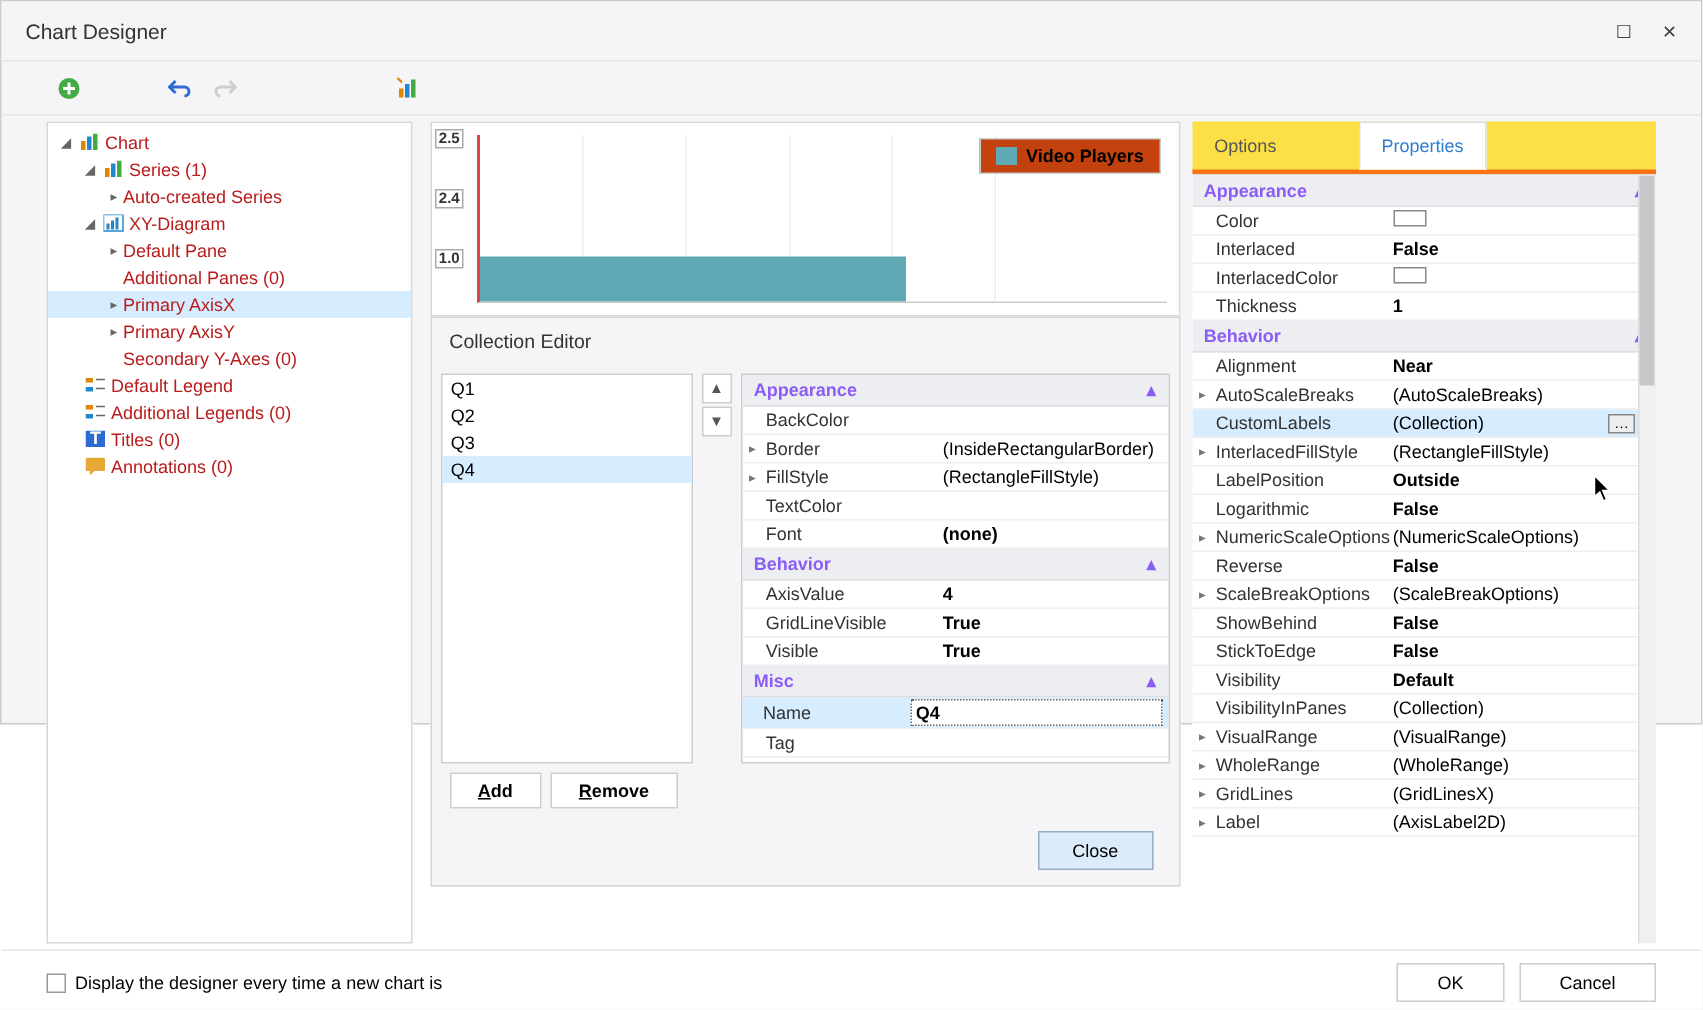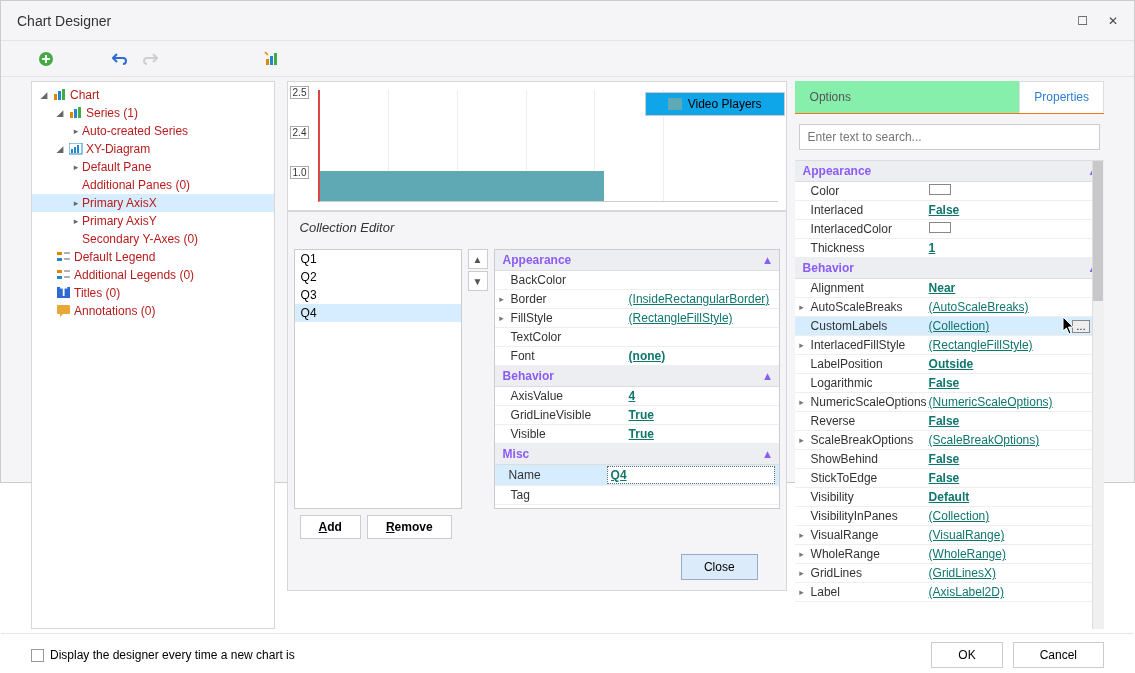--- a/index.html
+++ b/index.html
@@ -17,57 +17,57 @@
 .main { display:flex; height: 556px; }
 .leftpanel { width: 244px; border:1px solid #d7d7d7; margin:4px 8px 4px 30px; background:#fff; overflow:auto; }
 .tree { padding:4px 0; }
 .tree-node { display:flex; align-items:center; height:18px; padding:2px 0; cursor:pointer; white-space:nowrap; }
 .tree-node.selected { background:#d6ecff; }
 .tree-exp { width:12px; text-align:center; color:#666; font-size:9px; display:inline-block; }
 .tree-ico { width:16px; height:14px; display:inline-flex; align-items:center; justify-content:center; margin:0 2px; }
 .tree-label { color:#b91c1c; }
 
 .center { flex:1; position:relative; }
-.chartprev { border:1px solid #d7d7d7; margin:4px 0 0 4px; background:#fff; height:130px; width:500px; position:relative; }
+.chartprev { border:1px solid #d7d7d7; margin:4px 0 0 4px; background:#fff; height:130px; width:500px; position:relative;font-weight:bold; }
 .ytick { position:absolute; left:2px; font-size:10px; color:#333; border:1px solid #aaa; padding:0 2px; }
 .plotarea { position:absolute; left:30px; right:8px; top:8px; bottom:8px; border-left:2px solid #d44; border-bottom:1px solid #ccc; }
 .gridv { position:absolute; top:0; bottom:0; border-left:1px solid #eee; }
 .bar { position:absolute; bottom:0; background:#5ea9b3; }
-.legend { position:absolute; right:1px; top:10px; border:1px solid #ccc; padding:4px 22px; display:flex; align-items:center; gap:6px; background:#0ea5e9; font-size:11px; }
+.legend { position:absolute; right:12px; top:10px; border:1px solid #ccc; padding:4px 10px; display:flex; align-items:center; gap:6px; background:#c2410c; font-size:11px; }
 .legend-sw { width:14px; height:12px; background:#5ea9b3; }
 
 .colleditor { position:absolute; left:4px; top:134px; width:500px; height:380px; border:1px solid #d7d7d7; background:#f5f5f7; }
-.ce-title { padding:8px 12px; color:#333; font-size:13px;font-style:italic; }
+.ce-title { padding:8px 12px; color:#333; font-size:13px; }
 .ce-body { display:flex; gap:6px; padding:6px; }
 .ce-list { width:168px; height:260px; border:1px solid #ccc; background:#fff; }
 .ce-list-item { padding:2px 6px; cursor:pointer; }
 .ce-list-item.selected { background:#d6ecff; }
 .ce-arrows { width:20px; display:flex; flex-direction:column; gap:2px; }
 .ce-arrow { border:1px solid #ccc; background:#fff; height:20px; display:flex; align-items:center; justify-content:center; cursor:pointer; font-size:10px; color:#555; }
 .ce-props { flex:1; border:1px solid #ccc; background:#fff; height:260px; overflow:auto; }
 .ce-btns { padding:6px 0 0 6px; display:flex; gap:6px;font-weight:bold; }
 .btn { border:1px solid #ccc; background:#fff; padding:4px 18px; cursor:pointer; }
 .btn u { text-decoration: underline; }
-.ce-close { position:absolute; right:28px; bottom:10px; border:1px solid #9ac; background:#dcebf9; padding:5px 22px; cursor:pointer; }
+.ce-close { position:absolute; right:17px; bottom:10px; border:1px solid #9ac; background:#dcebf9; padding:5px 22px; cursor:pointer; }
 
 .rightpanel { width:310px; margin:4px 30px 4px 8px; display:flex; flex-direction:column; }
-.tabs { display:flex; border-bottom:1px solid #f97316; background:#86efac;justify-content:space-between; }
+.tabs { display:flex; border-bottom:3px solid #f97316; background:#fde047; }
 .tab { padding:8px 14px; cursor:pointer; border:1px solid transparent; color:#555; }
-.tab.active { color:#2e7dd1; border:1px solid #ddd; border-bottom-color:#fff; background:#fff; }
+.tab.active { color:#2e7dd1; border:1px solid #ddd; border-bottom-color:#fff; background:#fff;margin-left:40px; }
 .search { margin:10px 4px; }
 .search input { width:100%; border:1px solid #ccc; padding:5px 8px; color:#999; }
 .propgrid { flex:1; border-top:1px solid #ddd; background:#fff; overflow-y:auto; position:relative; }
 .pg-scroll { position:absolute; right:0; top:0; bottom:0; width:12px; background:#f0f0f0; border-left:1px solid #ddd; }
 .pg-thumb { position:absolute; right:1px; top:0; width:10px; height:140px; background:#c8c8cb; }
 .pg-cat { background:#eceef1; padding:3px 8px; font-weight:bold; color:#8b5cf6; display:flex; justify-content:space-between; align-items:center; border-bottom:1px solid #ddd; }
 .pg-row { display:flex; border-bottom:1px solid #eee; align-items:center; min-height:18px; }
 .pg-row.hl { background:#d6ecff; }
 .pg-exp { width:14px; text-align:center; color:#777; font-size:9px; }
 .pg-key { width:116px; padding:2px 0 2px 2px; color:#333; }
-.pg-val { flex:1; padding:2px 4px; color:#0f766e;text-decoration:underline; }
+.pg-val { flex:1; padding:2px 4px; color:#000000; }
 .pg-val.bold { font-weight:bold; }
 .pg-dots { border:1px solid #888; background:#eee; padding:0 3px; margin-right:14px; cursor:pointer; font-size:10px; line-height:11px; }
 .colorbox { display:inline-block; width:22px; height:11px; border:1px solid #888; background:#fff; }
 
 .footer { display:flex; align-items:center; padding:8px 30px; border-top:1px solid #e5e5e8; }
 .chk { width:13px; height:13px; border:1px solid #999; background:#fff; margin-right:6px; display:inline-block; }
 .footer-btns { margin-left:auto; display:flex; gap:10px; }
 .footer-btns .btn { padding:5px 26px; }
 
 .cursor-arrow { position:absolute; width:14px; height:18px; z-index:999; pointer-events:none; }
@@ -324,21 +324,20 @@
         </div>
         <div class="ce-close">Close</div>
       </div>
     </div>
 
     <div class="rightpanel">
       <div class="tabs">
         <div class="tab">Options</div>
         <div class="tab active">Properties</div>
       </div>
-      <div class="search"><input placeholder="Enter text to search..." style=""></div>
       <div class="propgrid">
         <div class="pg-cat">
             <span>Appearance</span>
             <span>▴</span>
           </div>
         <div class="pg-row">
             <span class="pg-exp"></span>
             <span class="pg-key">Color</span>
             <span class="pg-val"><span class="colorbox"></span></span>
           </div>

